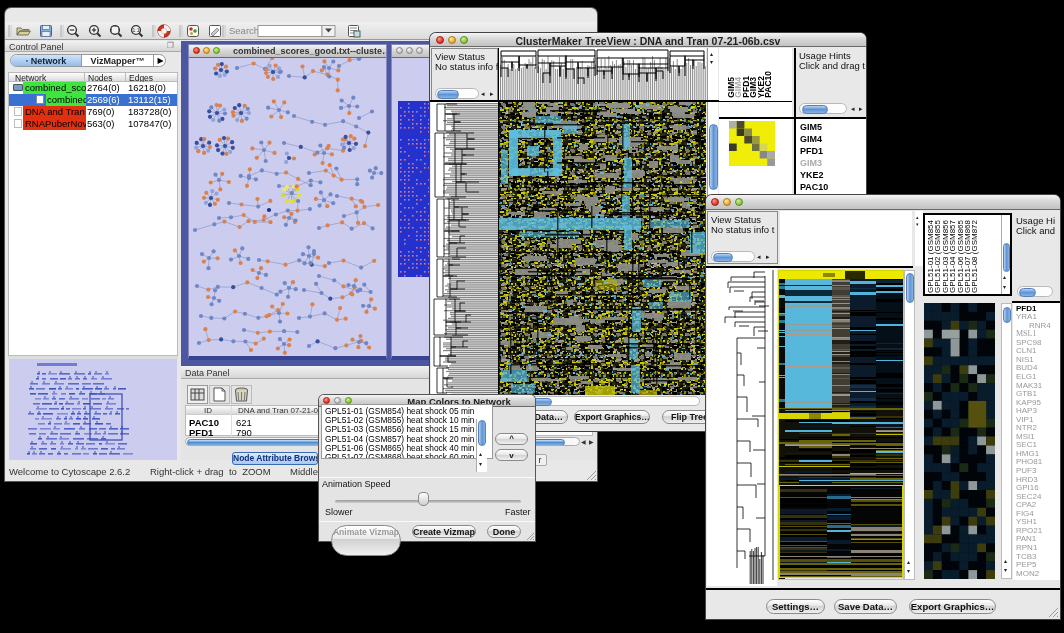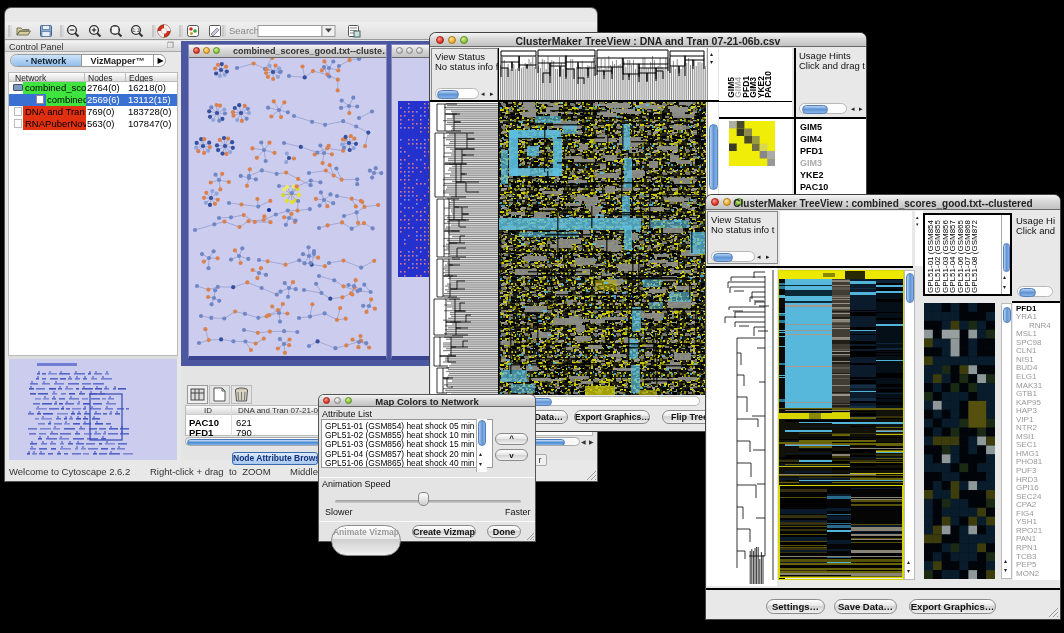--- a/index.html
+++ b/index.html
@@ -1339,20 +1339,23 @@
         <rect x="26" y="170" width="1.6" height="1.6" fill="#d87a8a"></rect>
         <rect x="30" y="170" width="1.6" height="1.6" fill="#d87a8a"></rect>
         <rect x="38" y="170" width="1.6" height="1.6" fill="#d87a8a"></rect>
         <rect x="6" y="174" width="1.6" height="1.6" fill="#d87a8a"></rect>
         <rect x="18" y="174" width="1.6" height="1.6" fill="#d87a8a"></rect>
         <rect x="22" y="174" width="1.6" height="1.6" fill="#d87a8a"></rect>
         <rect x="38" y="174" width="1.6" height="1.6" fill="#d87a8a"></rect>
       </svg></div>
   </div>
 <div class="abs" style="left:181px;top:366px;width:416px;height:94px;background:#e4e4e4;">
+    <div class="abs" style="left:0;top:0;width:100%;height:13px;background:linear-gradient(#f2f2f2,#d5d5d5);border-bottom:1px solid #aaa;">
+      <span style="position:absolute;left:4px;top:2px;font-size:9px;color:#333;">Data Panel</span>
+    </div>
     <div class="abs" style="left:6px;top:19px;width:21px;height:19px;border:1px solid #999;background:#f0f0f0;"><svg width="19" height="17">
         <rect x="3" y="3" width="13" height="11" fill="#ddd" stroke="#444"></rect>
         <line x1="3" y1="7" x2="16" y2="7" stroke="#444"></line>
         <line x1="7" y1="3" x2="7" y2="14" stroke="#444"></line>
         <line x1="11" y1="3" x2="11" y2="14" stroke="#444"></line>
       </svg></div>
     <div class="abs" style="left:28px;top:19px;width:21px;height:19px;border:1px solid #bbb;"><svg width="19" height="17">
         <path d="M4 2 L12 2 L15 5 L15 15 L4 15 Z" fill="#fff" stroke="#555"></path>
         <path d="M12 2 L12 5 L15 5" fill="none" stroke="#555"></path>
       </svg></div>
@@ -2299,21 +2302,20 @@
     <div class="aquabtn" style="left:10px;top:377px;width:58px;height:14px;font-size:9px;line-height:13px;">Settings…</div>
     <div class="aquabtn" style="left:76px;top:377px;width:62px;height:14px;font-size:9px;line-height:13px;white-space:nowrap;">Save Data…</div>
     <div class="aquabtn" style="left:144px;top:377px;width:76px;height:14px;font-size:8.5px;line-height:13px;white-space:nowrap;">Export Graphics…</div>
     <div class="aquabtn" style="left:232px;top:377px;width:80px;height:14px;font-size:9px;line-height:13px;white-space:nowrap;overflow:hidden;">Flip Tree Node</div>
   </div>
 <div class="abs" style="left:706px;top:195px;width:354px;height:424px;background:#e8e8e8;border-radius:6px 6px 0 0;box-shadow:0 0 0 1px #444;">
     <div class="titlebar abs" style="left:0;top:0;width:100%;height:15px;border-radius:6px 6px 0 0;">
       <div class="tl r" style="left:5px;top:3px;"></div>
       <div class="tl y" style="left:17px;top:3px;"></div>
       <div class="tl g" style="left:29px;top:3px;"></div>
-      <div class="ttext" style="top:2.5px;font-size:10px;">ClusterMaker TreeView : combined_scores_good.txt--clustered</div>
     </div>
     <div class="abs panel" style="left:1px;top:16px;width:71px;height:53px;border:1px solid #888;font-size:9.5px;color:#111;">
       <div style="position:absolute;left:3px;top:2px;white-space:nowrap;">View Status</div>
       <div style="position:absolute;left:3px;top:12px;white-space:nowrap;overflow:hidden;width:66px;">No status info t</div>
       <div class="vscroll" style="left:3px;top:39px;width:44px;height:11px;">
         <div class="hpill" style="left:1px;top:0.5px;width:20px;height:9px;"></div>
       </div>
       <span class="arr" style="left:49px;top:41px;">◂</span>
       <span class="arr" style="left:58px;top:41px;">▸</span>
     </div>
@@ -2341,21 +2343,21 @@
       <div style="position:absolute;left:2px;top:12px;white-space:nowrap;">Click and</div>
       <div class="vscroll" style="left:3px;top:73px;width:36px;height:11px;">
         <div class="hpill" style="left:1px;top:0.5px;width:17px;height:9px;"></div>
       </div>
     </div>
     <div class="abs" style="left:306px;top:106px;width:48px;height:2px;background:#000;"></div>
     <div class="abs" style="left:307px;top:108px;width:47px;height:277px;background:#fff;font-size:8px;color:#999;overflow:hidden;">
       <div class="abs" style="left:3px;top:0.5px;font-weight:bold;color:#000;">PFD1</div>
       <div class="abs" style="left:3px;top:9.1px;">YRA1</div>
       <div class="abs" style="left:16px;top:17.6px;">RNR4</div>
-      <div class="abs" style="left:3px;top:26.2px;">MSL1</div>
+      <div class="abs" style="left:3px;top:26.2px;font-family:Liberation Serif, serif;">MSL1</div>
       <div class="abs" style="left:3px;top:34.7px;">SPC98</div>
       <div class="abs" style="left:3px;top:43.2px;">CLN1</div>
       <div class="abs" style="left:3px;top:51.8px;">NIS1</div>
       <div class="abs" style="left:3px;top:60.4px;">BUD4</div>
       <div class="abs" style="left:3px;top:68.9px;">ELG1</div>
       <div class="abs" style="left:3px;top:77.5px;">MAK31</div>
       <div class="abs" style="left:3px;top:86.0px;">GTB1</div>
       <div class="abs" style="left:3px;top:94.6px;">KAP95</div>
       <div class="abs" style="left:3px;top:103.1px;">HAP3</div>
       <div class="abs" style="left:3px;top:111.7px;">VIP1</div>
@@ -3010,28 +3012,28 @@
     </div>
     <div class="abs" style="left:0;top:393px;width:100%;height:2px;background:#000;"></div>
     <div class="aquabtn" style="left:60px;top:404px;width:59px;height:15px;font-size:9.5px;line-height:14px;">Settings…</div>
     <div class="aquabtn" style="left:128px;top:404px;width:63px;height:15px;font-size:9.5px;line-height:14px;">Save Data…</div>
     <div class="aquabtn" style="left:203px;top:404px;width:87px;height:15px;font-size:9.5px;line-height:14px;">Export Graphics…</div>
     <svg class="abs" style="right:1px;bottom:1px" width="12" height="12">
       <path d="M11 2 L2 11 M11 6 L6 11 M11 10 L10 11" stroke="#999" stroke-width="1"></path>
     </svg>
   </div>
 <div class="abs" style="left:319px;top:395px;width:216px;height:146px;background:#e4e4e4;border-radius:5px 5px 0 0;box-shadow:0 0 0 1px #555;">
-    <div class="titlebar abs" style="left:0;top:0;width:100%;height:12px;border-radius:5px 5px 0 0;">
+    <div class="titlebar abs" style="left:0;top:0;width:100%;height:12px;border-radius:5px 5px 0 0;padding-left:32px;">
       <div class="tl r" style="left:4px;top:2px;width:7px;height:7px;"></div>
       <div class="tl gray" style="left:15px;top:2px;width:7px;height:7px;"></div>
       <div class="tl g" style="left:26px;top:2px;width:7px;height:7px;"></div>
       <div class="ttext" style="top:1px;font-size:9.5px;">Map Colors to Network</div>
     </div>
     <div class="abs" style="left:3px;top:14px;font-size:9px;color:#111;">Attribute List</div>
-    <div class="abs" style="left:2px;top:24px;width:172px;height:49px;background:#fff;border:1px solid #999;font-size:8.4px;color:#000;overflow:hidden;padding-left:44px;">
+    <div class="abs" style="left:2px;top:9px;width:172px;height:55px;background:#fff;border:1px solid #999;font-size:8.4px;color:#000;overflow:hidden;padding-left:44px;">
       <div class="abs" style="left:3px;top:1.0px;white-space:nowrap;">GPL51-01 (GSM854) heat shock 05 min</div>
       <div class="abs" style="left:3px;top:10.2px;white-space:nowrap;">GPL51-02 (GSM855) heat shock 10 min</div>
       <div class="abs" style="left:3px;top:19.4px;white-space:nowrap;">GPL51-03 (GSM856) heat shock 15 min</div>
       <div class="abs" style="left:3px;top:28.6px;white-space:nowrap;">GPL51-04 (GSM857) heat shock 20 min</div>
       <div class="abs" style="left:3px;top:37.8px;white-space:nowrap;">GPL51-06 (GSM865) heat shock 40 min</div>
       <div class="abs" style="left:3px;top:47.0px;white-space:nowrap;">GPL51-07 (GSM868) heat shock 60 min</div>
     </div>
     <div class="abs" style="left:157px;top:24px;width:11px;height:53px;background:#fff;border-left:1px solid #aaa;">
       <div class="vpill" style="left:1px;top:1px;width:8px;height:26px;"></div>
       <span class="arr" style="left:2px;top:31px;font-size:6px;">▴</span>

